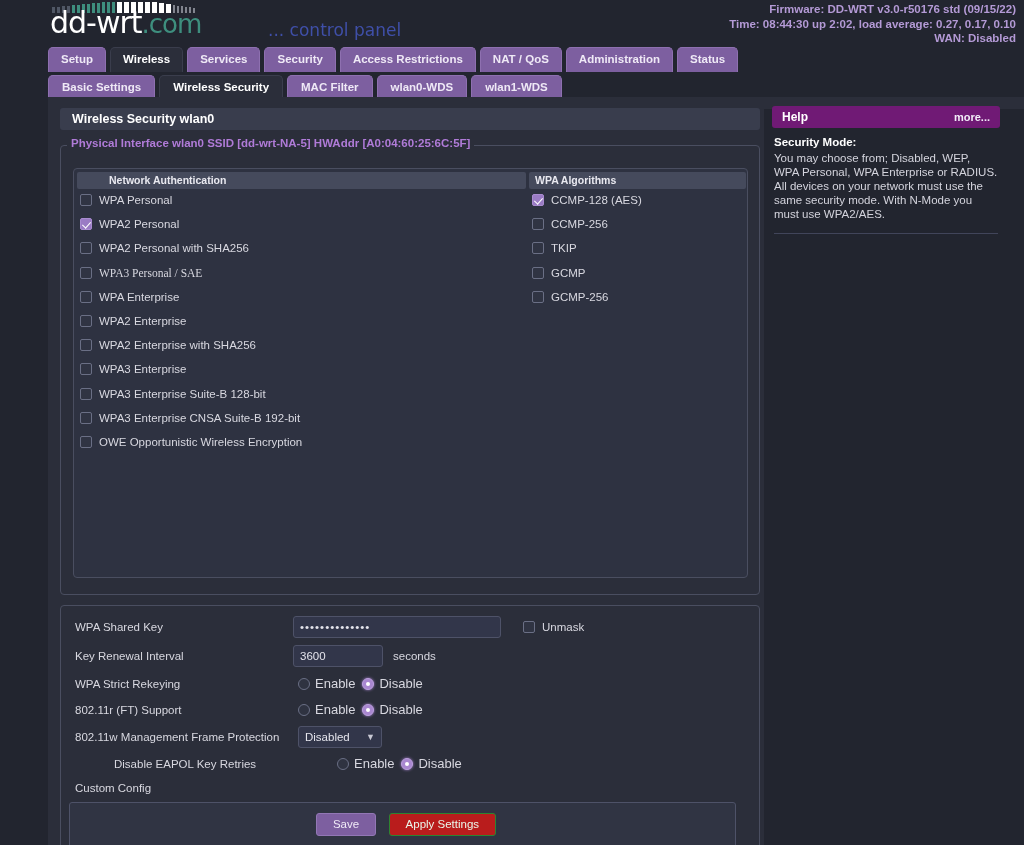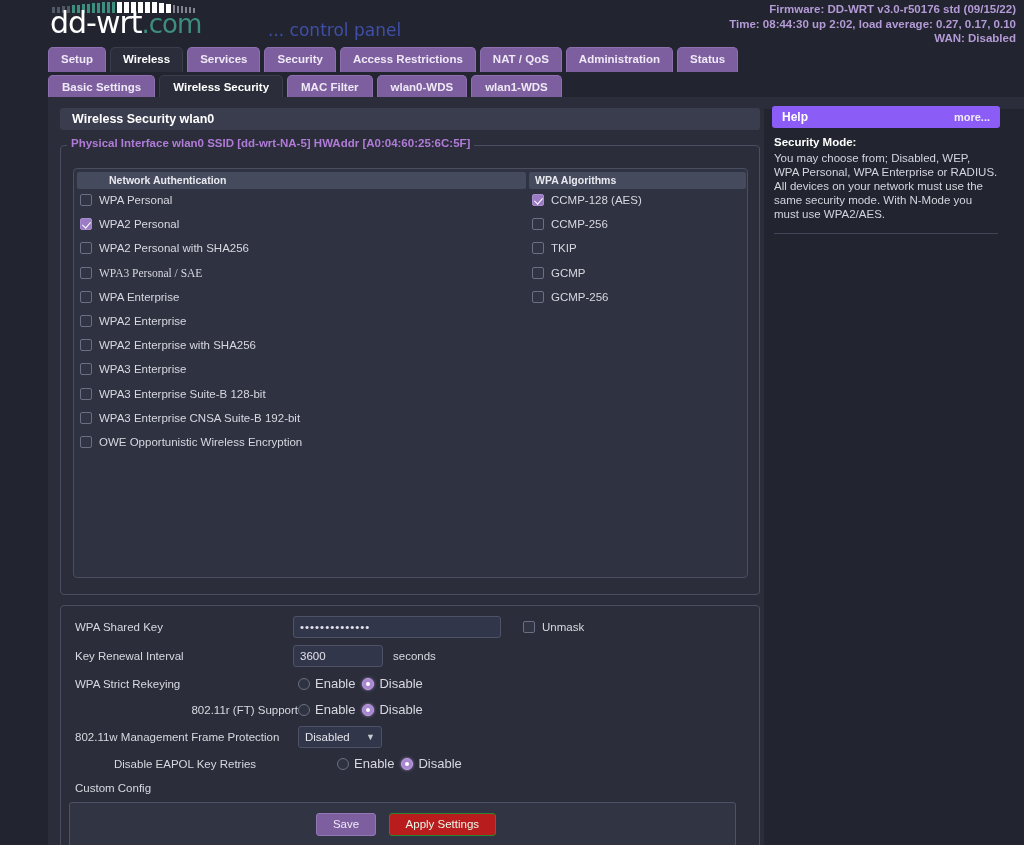--- a/index.html
+++ b/index.html
@@ -132,21 +132,21 @@
   .btnbar { position: absolute; left: 0; top: 716px; width: 716px; text-align: center; }
   .btn {
     display: inline-block; font-size: 11.5px; font-family: "Liberation Sans", sans-serif;
     padding: 4px 16px 5px; border-radius: 3px; cursor: pointer; border: 1px solid transparent;
   }
   .btn-save { background: #7d5fa0; border-color: #9277b5; color: #f0eaf7; }
   .btn-apply { background: #b91c1c; border-color: #2d8430; color: #eaf6ea; margin-left: 8px; }
 
   
   .helphead {
-    height: 22px; background: #8b5cf6; border-radius: 3px; display: flex;
+    height: 22px; background: #701a75; border-radius: 3px; display: flex;
     align-items: center; justify-content: space-between; padding: 0 10px;
   }
   .helphead .h { color: #ffffff; font-size: 12px; font-weight: bold; }
   .helphead .m { color: #f2ecf8; font-size: 11px; font-weight: bold; cursor: pointer; }
   .helpbody { padding: 8px 2px 0 2px; }
   .helpbody .ht { color: #ffffff; font-size: 11.5px; font-weight: bold; margin-bottom: 3px; }
   .helpbody .hp { color: #d4d4dd; font-size: 11.5px; line-height: 14px; }
   .helpdiv { margin-top: 12px; border-top: 1px solid #41455a; }
 </style>
 </head>
@@ -327,21 +327,21 @@
             <span>Enable</span>
           </span>
           <span class="radopt">
             <span class="rad on"></span>
             <span>Disable</span>
           </span>
         </span>
       </div>
 
       <div class="row" style="left:14px; top:96px;">
-        <span class="lbl" style="width:223px;text-align:right;">802.11r (FT) Support</span>
+        <span class="lbl" style="width:223px;">802.11r (FT) Support</span>
         <span class="radgroup">
           <span class="radopt">
             <span class="rad"></span>
             <span>Enable</span>
           </span>
           <span class="radopt">
             <span class="rad on"></span>
             <span>Disable</span>
           </span>
         </span>

